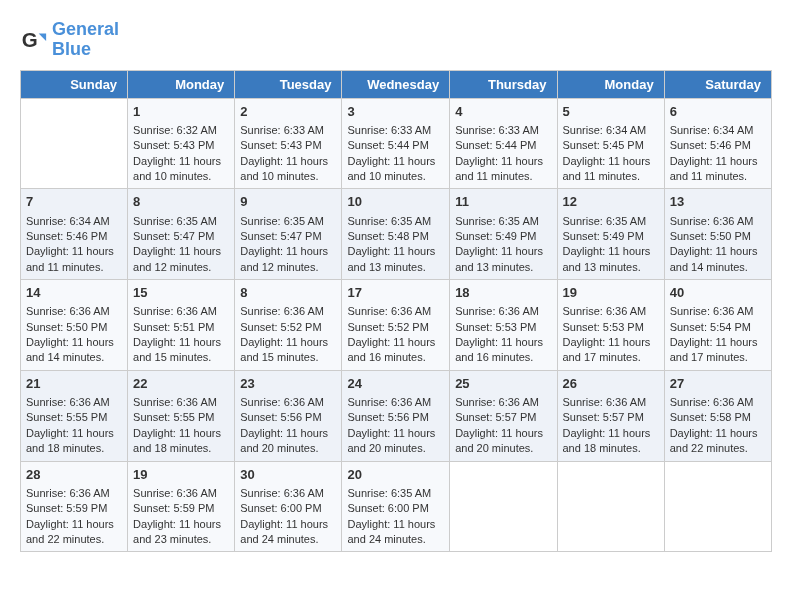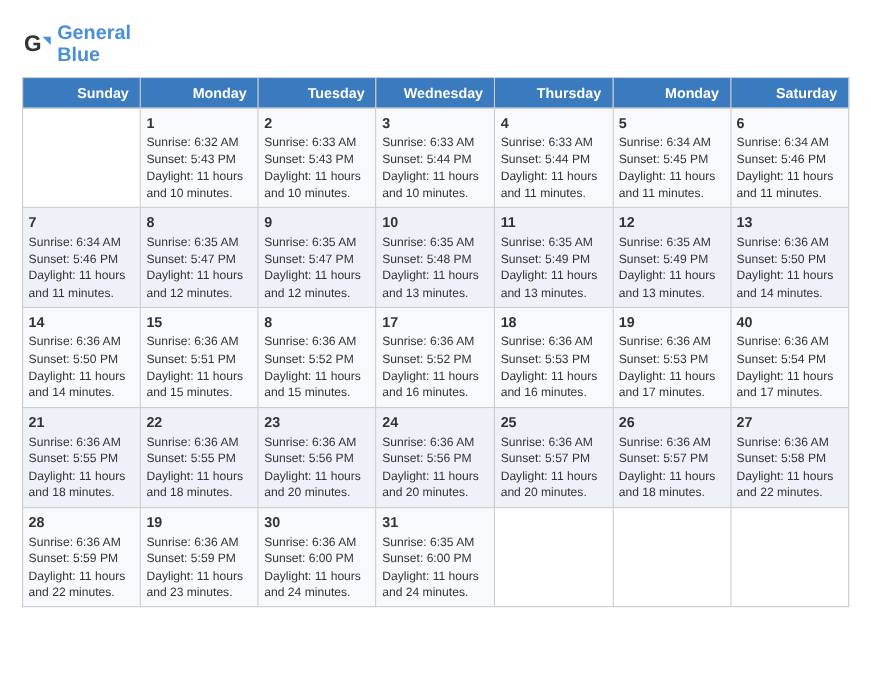--- a/index.html
+++ b/index.html
@@ -336,21 +336,21 @@
           <div>and 23 minutes.</div>
         </td>
         <td>
           <span class="day-number">30</span>
           <div>Sunrise: 6:36 AM</div>
           <div>Sunset: 6:00 PM</div>
           <div>Daylight: 11 hours</div>
           <div>and 24 minutes.</div>
         </td>
         <td>
-          <span class="day-number">31</span>
+          <span class="day-number">20</span>
           <div>Sunrise: 6:35 AM</div>
           <div>Sunset: 6:00 PM</div>
           <div>Daylight: 11 hours</div>
           <div>and 24 minutes.</div>
         </td>
         <td class="empty-cell"></td>
         <td class="empty-cell"></td>
         <td class="empty-cell"></td>
       </tr>
     </tbody>

